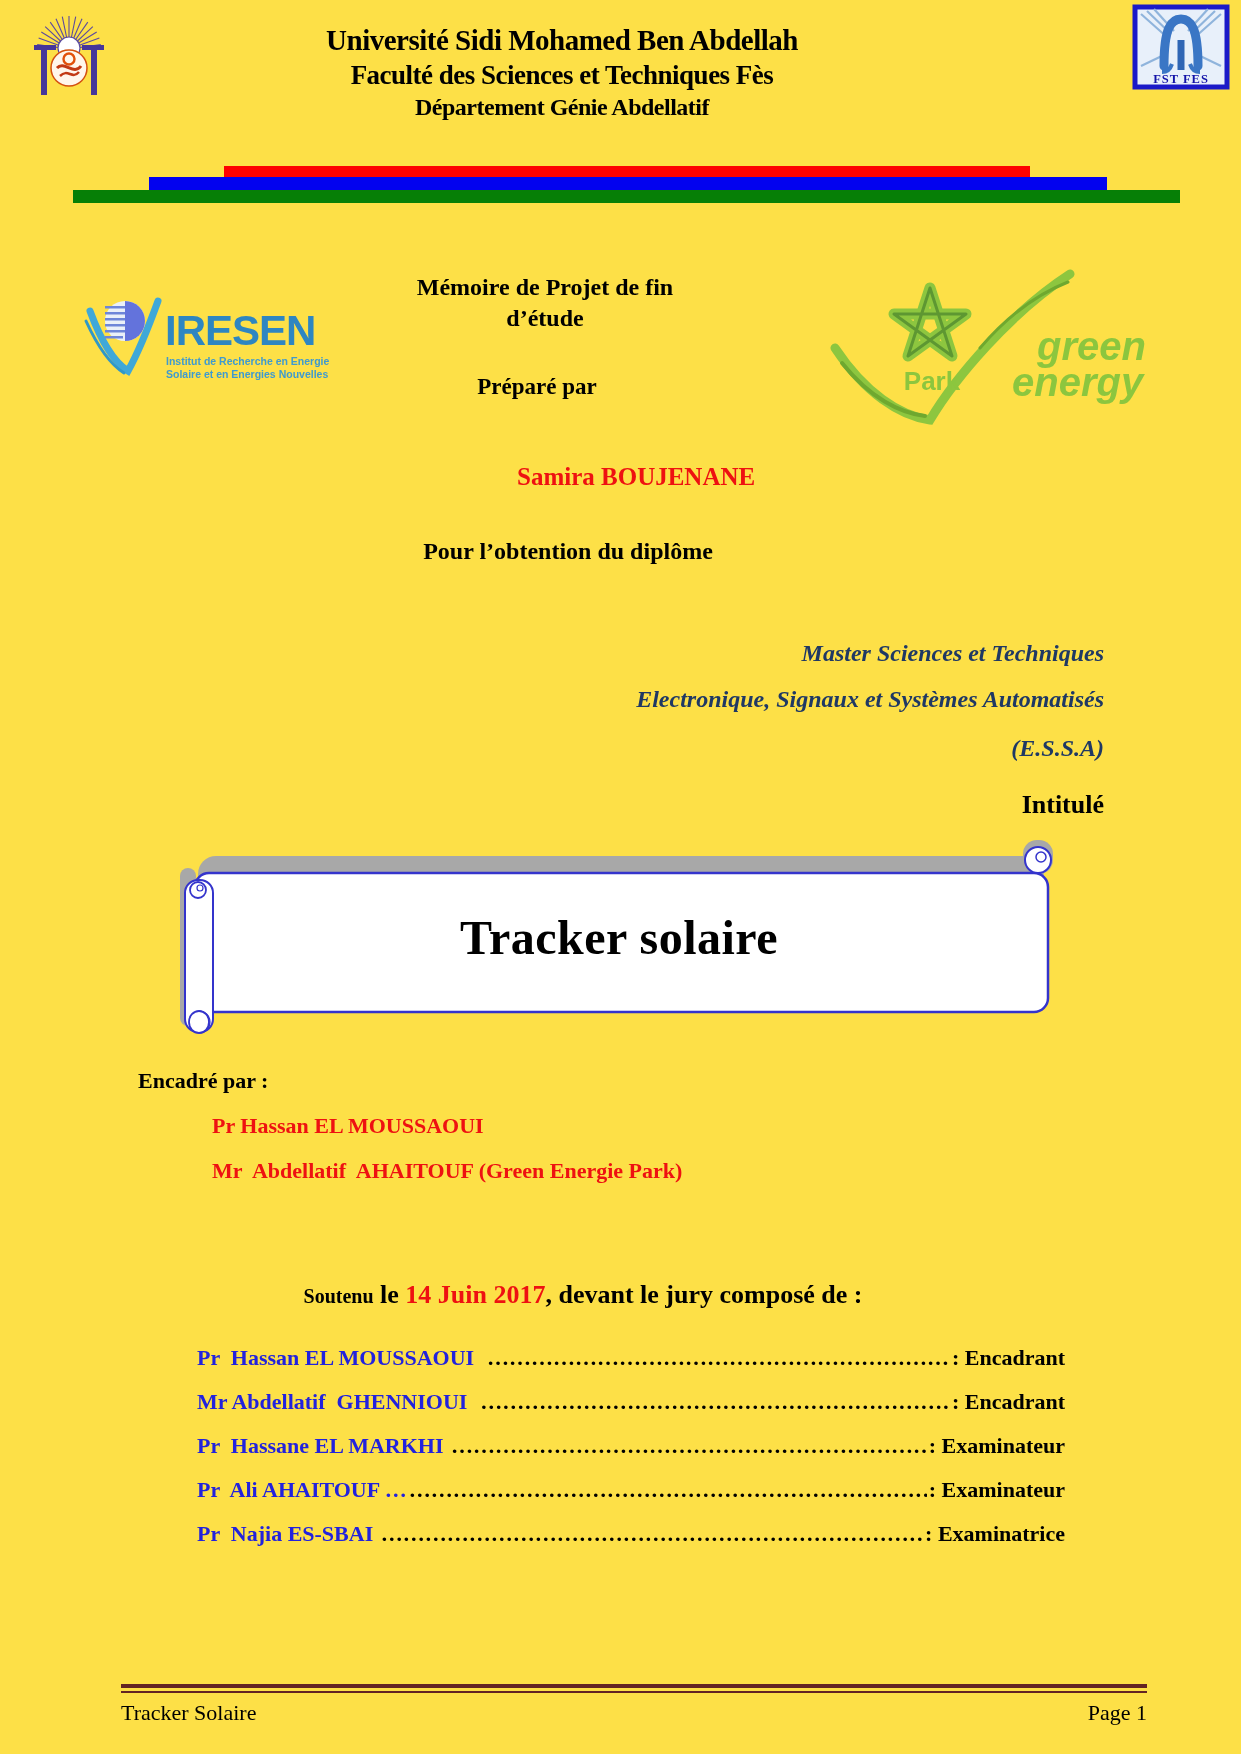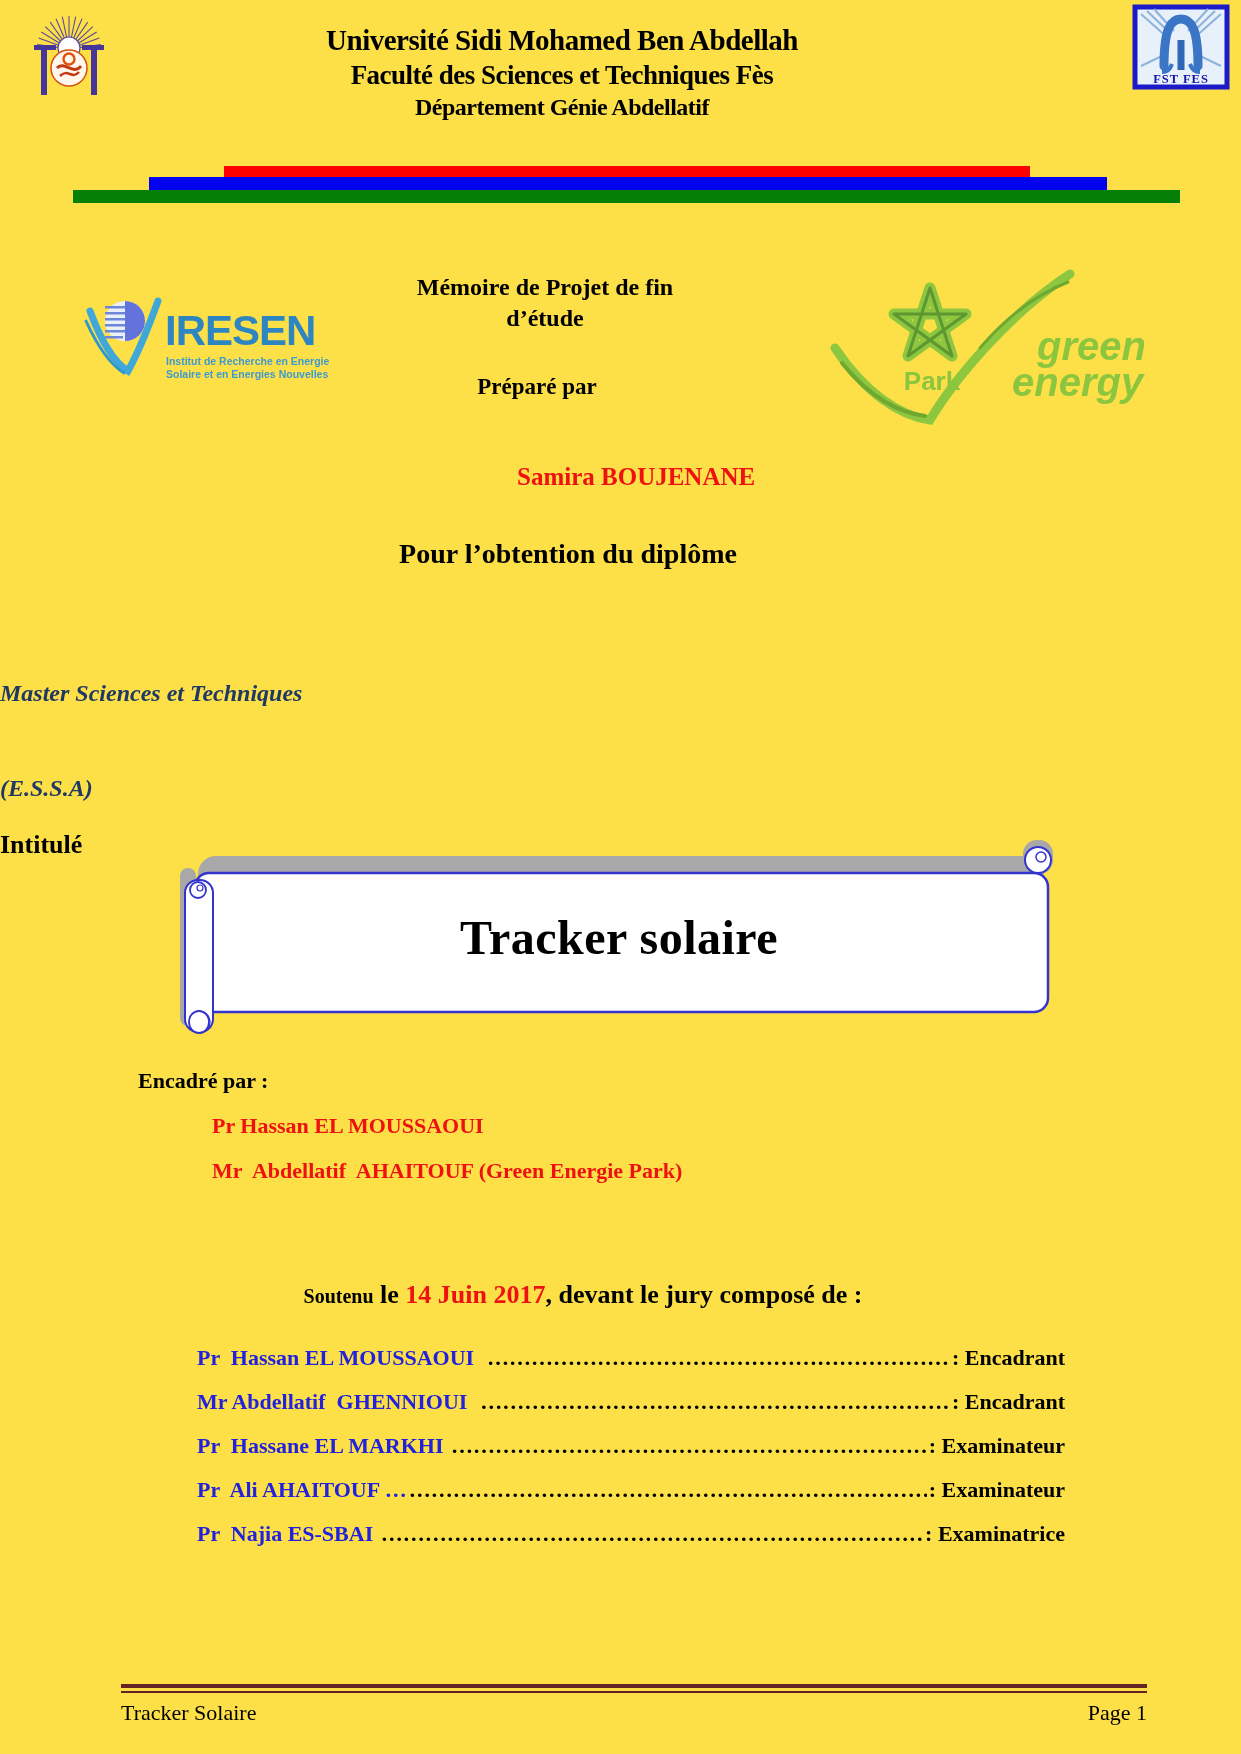--- a/index.html
+++ b/index.html
@@ -16,26 +16,26 @@
   .hdr .l1{font-size:29px; line-height:36px; letter-spacing:-0.5px;}
   .hdr .l2{font-size:27px; line-height:34px; letter-spacing:-0.5px;}
   .hdr .l3{font-size:24px; line-height:31px; letter-spacing:-0.5px;}
   
   .bar{position:absolute; font-size:0;}
   .bar-red{left:224px; top:166px; width:806px; height:11px; background:#FE0000;}
   .bar-blue{left:149px; top:177px; width:958px; height:13px; background:#0202EF;}
   .bar-green{left:73px; top:190px; width:1107px; height:13px; background:#067F06;}
   
   .c537{left:0; width:1074px; text-align:center;}
-  .c552{left:0; width:1104px; text-align:left;margin-top:40px;}
+  .c552{left:0; width:1104px; text-align:right;}
   .c568{left:0; width:1136px; text-align:center;}
   .memoire{font-size:24px; line-height:30px;padding-left:8px;}
   .prepare{font-size:23px;}
   .author{left:517px; top:463px; font-size:25px; color:#EE1111; white-space:pre;}
-  .diploma{top:538px; font-size:28px;}
+  .diploma{top:538px; font-size:24px;}
   .navy{color:#1F3864; font-style:italic;}
   .m1{top:640px; font-size:24px;}
   .m2{top:686px; font-size:24px;}
   .m3{top:735px; font-size:24px;}
   .intitule{top:790px; font-size:26px;}
   
   .banner-wrap{left:178px; top:838px; width:882px; height:202px;}
   .banner-title{left:178px; top:910px; width:882px; text-align:center; font-size:48px; letter-spacing:0.5px;}
   
   .encadre{left:138px; top:1068px; font-size:22px;}
@@ -158,20 +158,21 @@
       <text x="182" y="128" font-family="Liberation Sans, sans-serif" font-weight="normal" font-style="italic" font-size="40" fill="#8CC63E">energy</text>
     </svg>
   </div>
 
   <div class="abs c537 b memoire" style="top:272px;">Mémoire de Projet de fin</div>
   <div class="abs c537 b memoire" style="top:303px;">d’étude</div>
   <div class="abs c537 b prepare" style="top:374px;">Préparé par</div>
   <div class="abs b author">Samira BOUJENANE</div>
   <div class="abs c568 b diploma">Pour l’obtention du diplôme</div>
   <div class="abs c552 b navy m1">Master Sciences et Techniques</div>
+  <div class="abs c552 b navy m2">Electronique, Signaux et Systèmes Automatisés</div>
   <div class="abs c552 b navy m3">(E.S.S.A)</div>
   <div class="abs c552 b intitule">Intitulé</div>
 
   <div class="abs banner-wrap">
     <svg width="882" height="202" viewBox="0 0 882 202">
       <rect x="20" y="18" width="846" height="40" rx="18" fill="#A8A8A8"></rect>
       <rect x="2" y="30" width="16" height="158" rx="8" fill="#A8A8A8"></rect>
       <rect x="845" y="2" width="30" height="34" rx="14" fill="#A8A8A8"></rect>
       <rect x="17" y="35" width="853" height="139" rx="14" fill="#ffffff" stroke="#3434CC" stroke-width="2.5"></rect>
       <circle cx="860" cy="22" r="13" fill="#ffffff" stroke="#3434CC" stroke-width="2"></circle>

